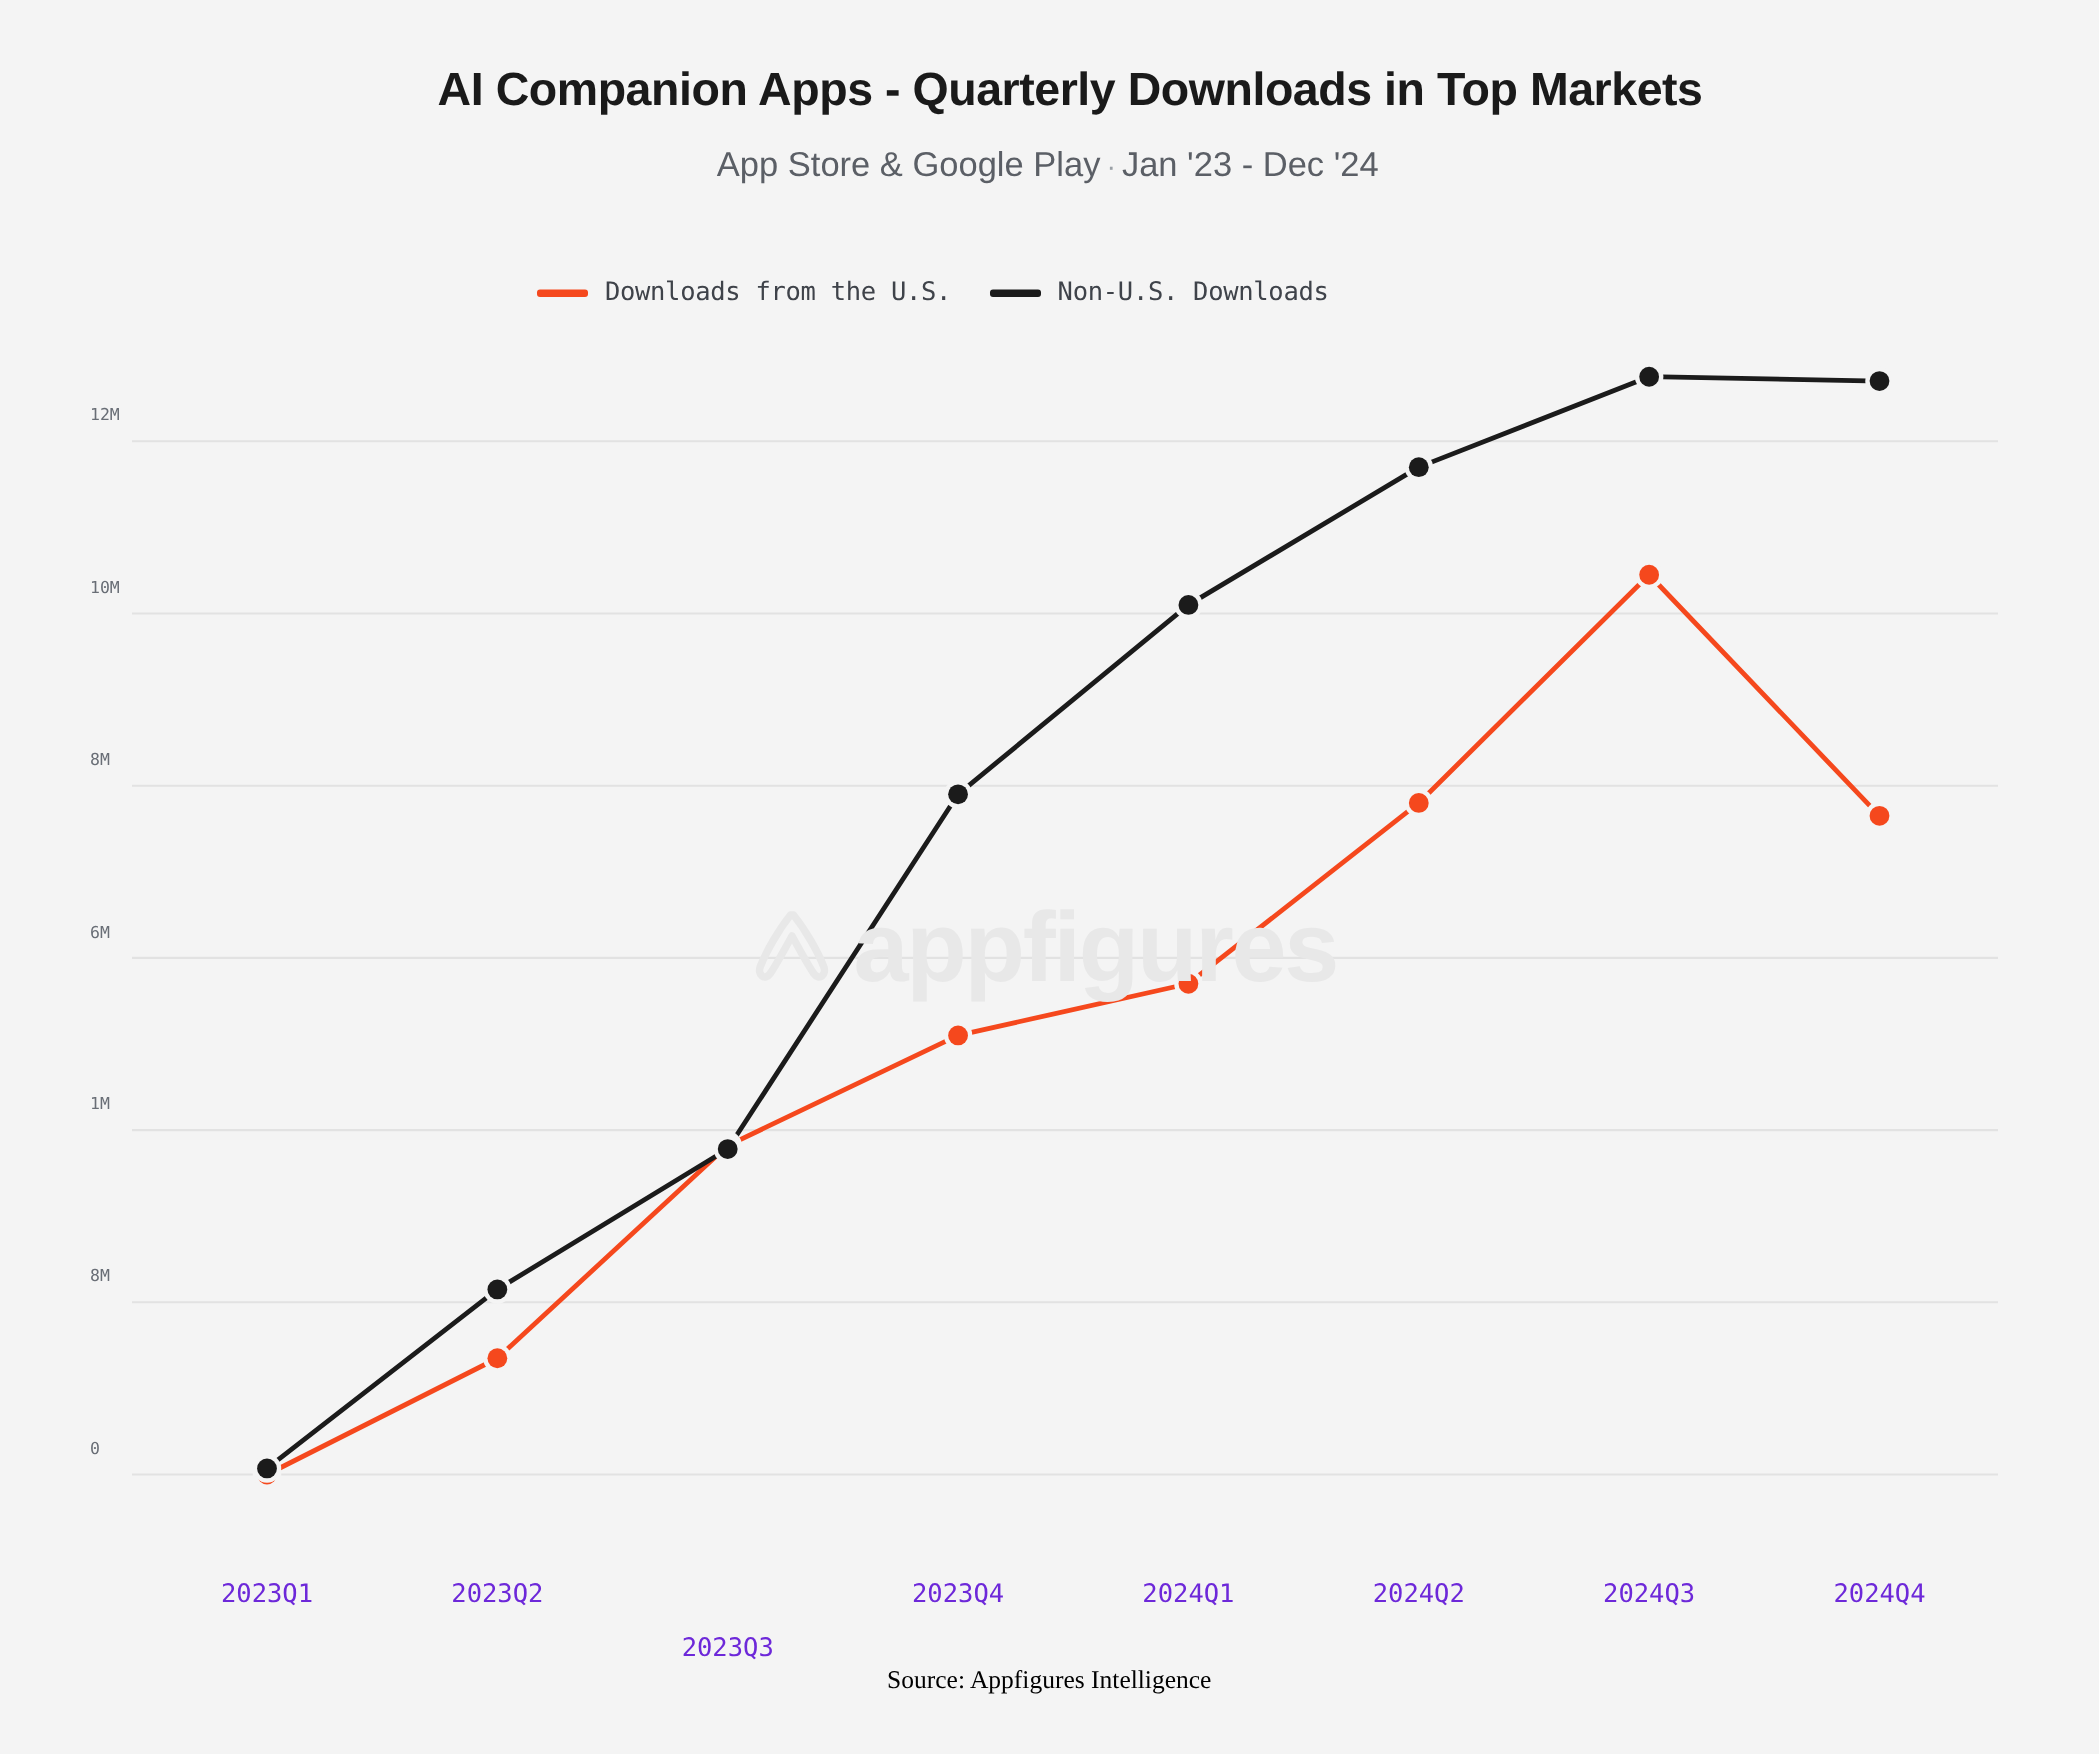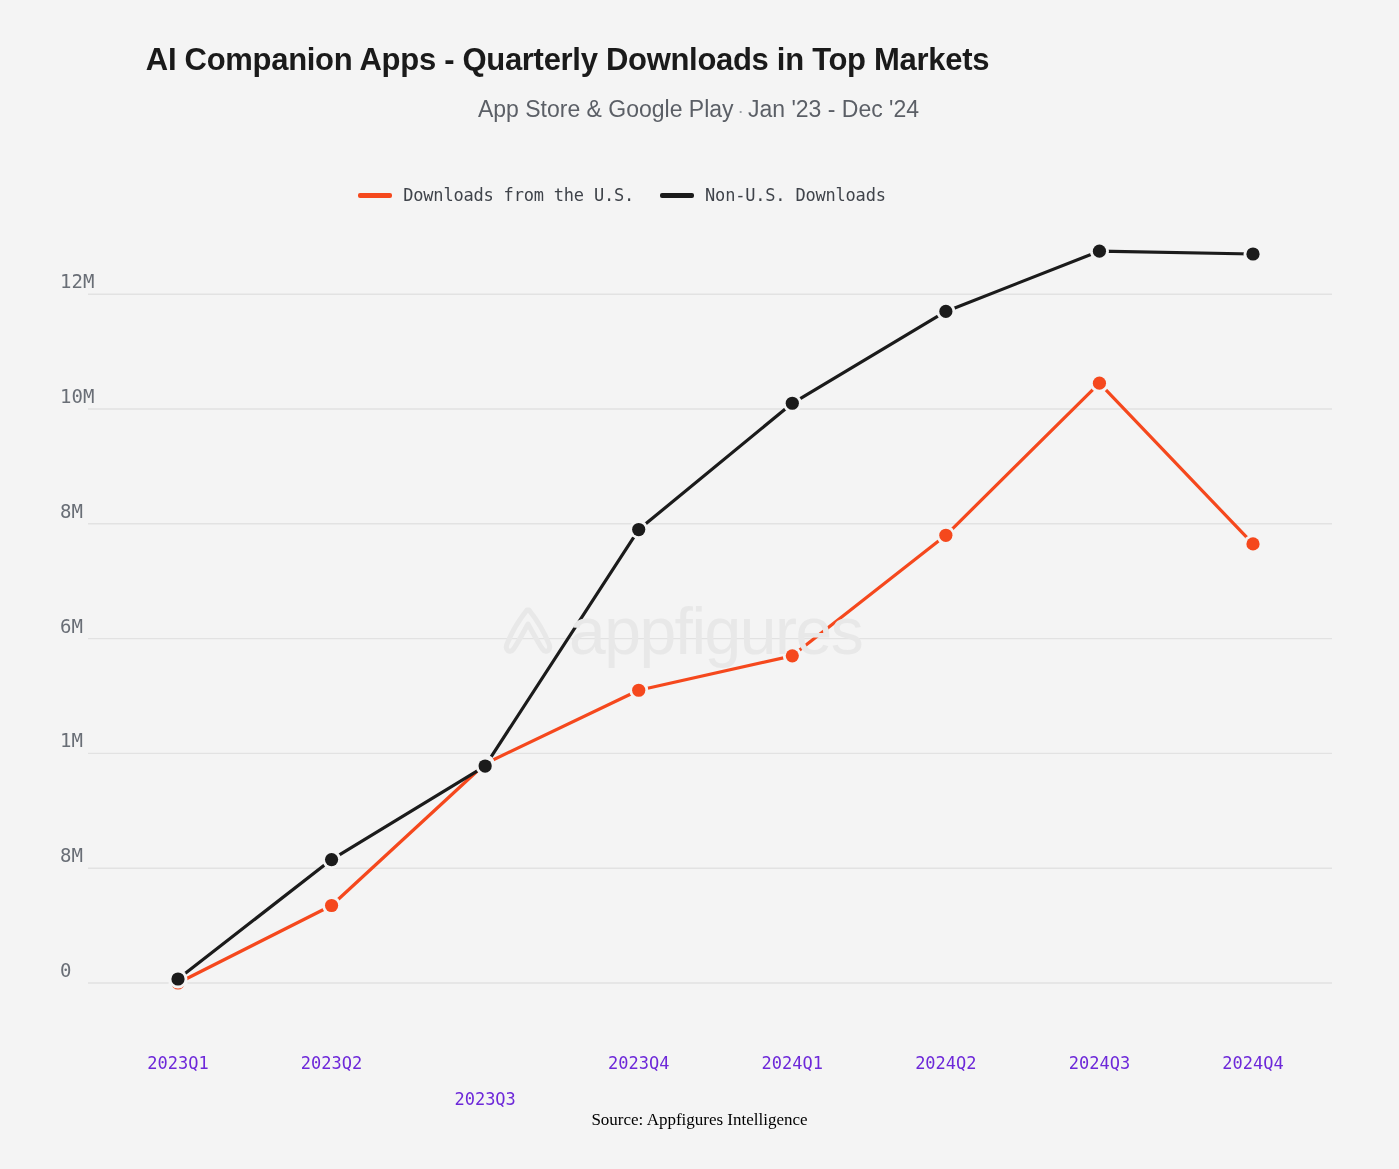--- a/index.html
+++ b/index.html
@@ -20,21 +20,21 @@
     left: 0; top: 0;
     width: 1399px;
     height: 1169px;
   }
 
   
   .chart-title {
     position: absolute;
     left: 0; top: 42px;
     width: 1135px;
-    text-align: center;
+    text-align: right;
     font-size: 31px;
     font-weight: bold;
     color: #1a1a1a;
     letter-spacing: -0.3px;
   }
   .chart-subtitle {
     position: absolute;
     left: 0; top: 96px;
     width: 1397px;
     text-align: center;
@@ -97,21 +97,21 @@
     stroke-linecap: round;
   }
   .marker-halo {
     fill: #f4f4f4;
   }
 
   
   .y-tick {
     position: absolute;
     font-family: "DejaVu Sans Mono", monospace;
-    font-size: 19px;
+    font-size: 11px;
     color: #696e76;
     text-align: right;
     white-space: nowrap;
   }
   .x-tick {
     position: absolute;
     font-family: "DejaVu Sans Mono", monospace;
     font-size: 17px;
     color: #6d28d9;
     text-align: center;
@@ -125,21 +125,21 @@
     left: 497px;
     top: 598px;
     display: flex;
     align-items: center;
     gap: 10px;
     opacity: 1;
     pointer-events: none;
   }
   .watermark-text {
     font-size: 66px;
-    font-weight: 400;
+    font-weight: 700;
     color: #e8e8e8;
     letter-spacing: -1.5px;
     line-height: 1;
   }
 
   
   .source-note {
     position: absolute;
     left: 0; top: 1110px;
     width: 1399px;

